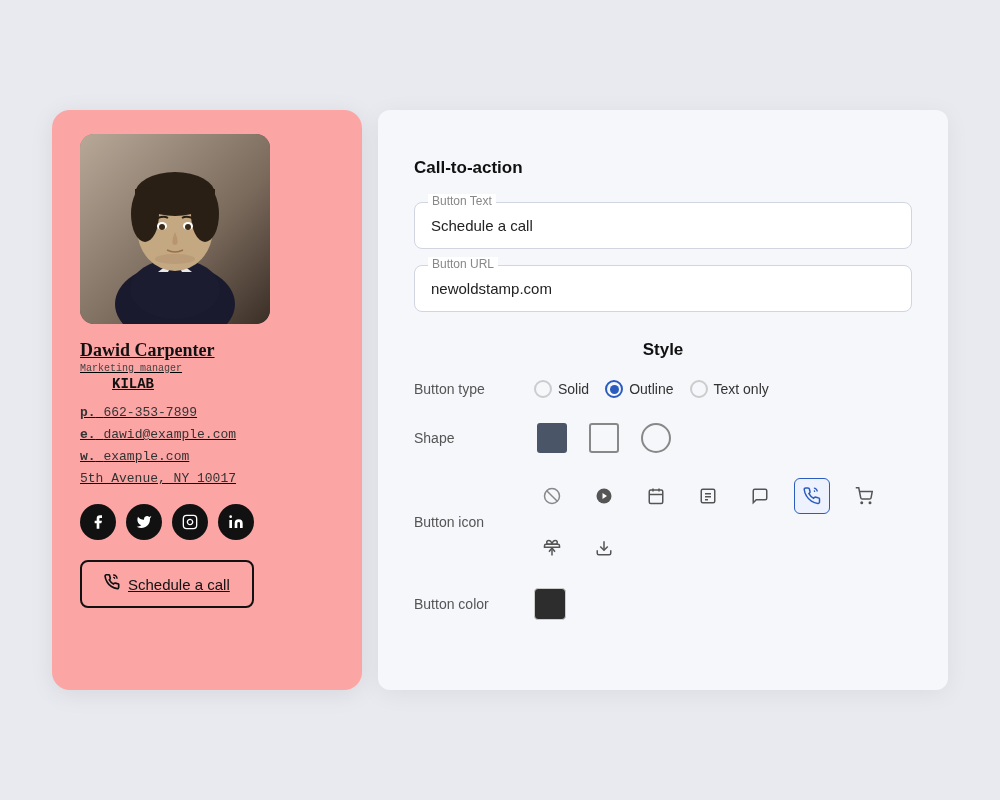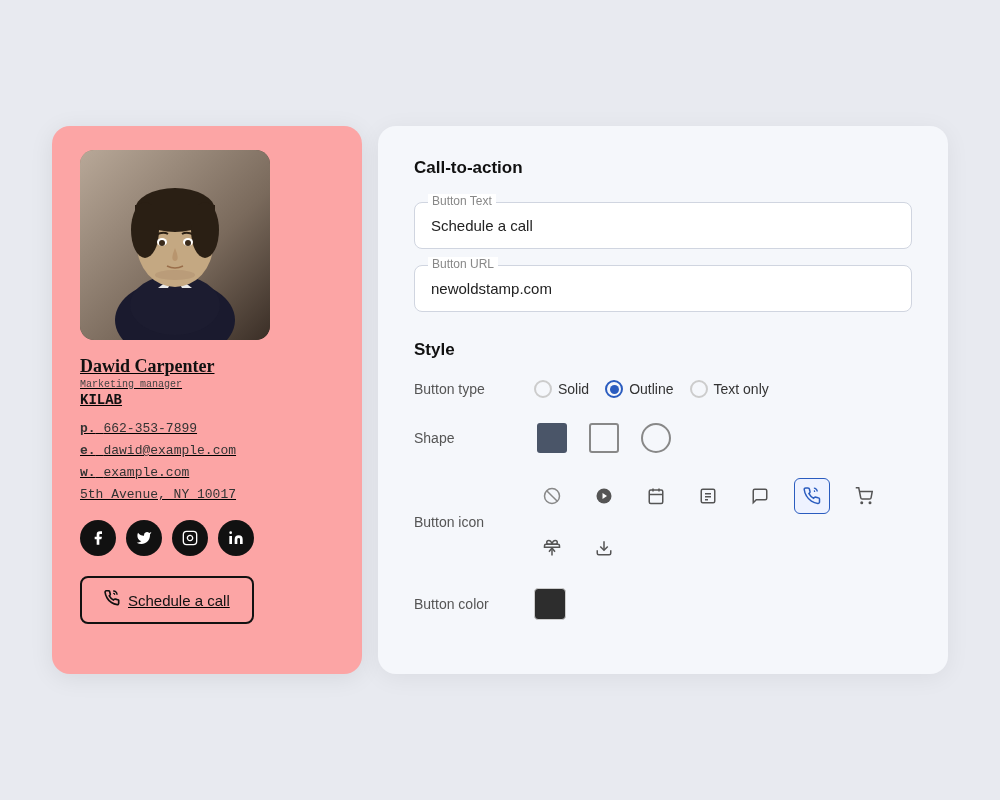--- a/index.html
+++ b/index.html
@@ -57,20 +57,21 @@
       color: #444;
       margin-bottom: 2px;
       font-family: 'Courier New', monospace;
     }
     .profile-company {
       font-size: 14px;
       font-weight: 700;
       color: #111;
       margin-bottom: 10px;
       font-family: 'Courier New', monospace;
+      margin-left: 32px;
     }
     .profile-info {
       font-family: 'Courier New', monospace;
       font-size: 13px;
       color: #333;
       line-height: 1.7;
       margin-bottom: 14px;
     }
     .profile-info .label {
       font-weight: 700;
@@ -106,22 +107,22 @@
       color: #111;
       font-family: inherit;
     }
     .cta-button .phone-icon {
       font-size: 16px;
     }
 
     
     .settings-panel {
       background: #f5f7fb;
-      border-radius: 18px;
-      padding: 32px 36px;
+      border-radius: 12px;
+      padding: 48px 36px;
       flex: 1;
       box-shadow: 0 4px 24px rgba(0,0,0,0.06);
     }
     .section-title {
       font-size: 17px;
       font-weight: 600;
       color: #111;
       margin-bottom: 24px;
     }
     .field-group {
@@ -149,20 +150,21 @@
       outline: none;
       font-family: inherit;
     }
 
     .style-section-title {
       font-size: 17px;
       font-weight: 600;
       color: #111;
       margin-top: 28px;
       margin-bottom: 20px;
+      text-align: center;
     }
 
     .style-row {
       display: flex;
       align-items: center;
       margin-bottom: 22px;
       gap: 0;
     }
     .style-row-label {
       font-size: 14px;

